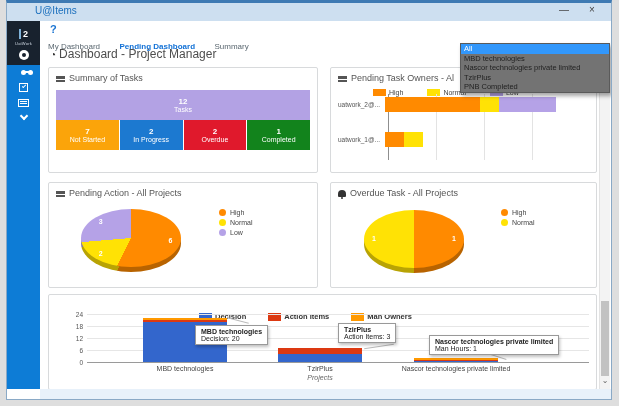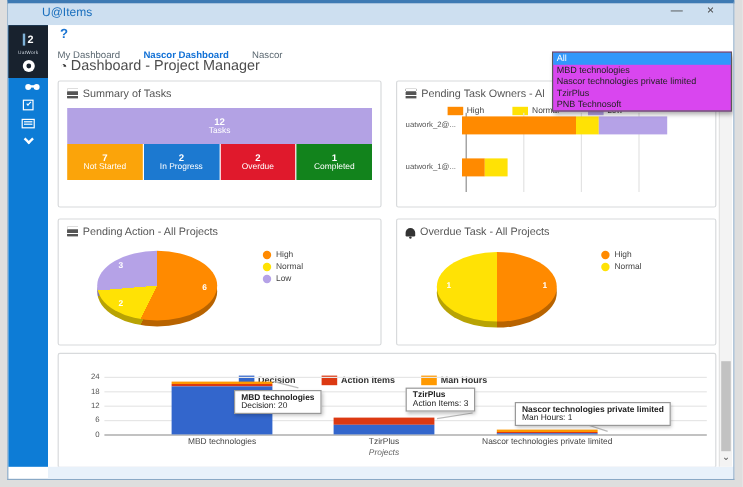--- a/index.html
+++ b/index.html
@@ -97,21 +97,21 @@
   .col { position:absolute; width:84px; display:flex; flex-direction:column; }
   .col div { width:100%; }
   .xlab { position:absolute; top:70px; width:140px; text-align:center; font-size:7px; color:#444; }
   .xtitle { position:absolute; top:79px; left:201px; width:140px; text-align:center; font-size:7px; font-style:italic; color:#666; }
   .tip { position:absolute; background:#fff; border:1px solid #999; box-shadow:1px 2px 3px rgba(0,0,0,.25);
          padding:2px 5px; font-size:7px; color:#222; z-index:5; white-space:nowrap; }
   .tip b { display:block; }
   .tline { position:absolute; height:1px; background:#bbb; z-index:4; }
 
   
-  .dropdown { position:absolute; left:420px; top:22px; width:150px; background:#d946ef; border:1px solid #5a5a5a;
+  .dropdown { position:absolute; left:420px; top:22px; width:150px; background:#737373; border:1px solid #5a5a5a;
               box-shadow:2px 3px 4px rgba(0,0,0,.35); z-index:99; font-size:7.5px; color:#222; }
   .ddi { padding:1px 3px; line-height:7.5px; cursor:pointer; white-space:nowrap; overflow:hidden; }
 
   
   .sb-track { position:absolute; right:1px; top:42px; width:11px; bottom:0; background:#f3f3f3; border-left:1px solid #e3e3e3; z-index:20; }
   .sb-thumb { position:absolute; left:1px; right:1px; top:238px; height:80px; background:#c2c2c2; }
   .sb-down { position:absolute; left:0; right:0; bottom:0; height:13px; text-align:center; font-size:8px; color:#666; background:#f3f3f3; }
 
   .statusbar { position:absolute; left:33px; right:0; bottom:0; height:10px; background:#e8f1fa; }
 </style>
@@ -147,22 +147,22 @@
       </div>
     <div class="navitem">
         <span class="ic-chev"></span>
       </div>
   </div>
 
   <div class="main">
     <span class="help">?</span>
     <div class="tabs">
       <span class="tab">My Dashboard</span>
-      <span class="tab active">Nascor Dashboard</span>
-      <span class="tab">Nascor</span>
+      <span class="tab active">Pending Dashboard</span>
+      <span class="tab">Summary</span>
     </div>
     <div class="ptitle">
       <span class="ic-ptitle">◔</span><span>Dashboard - Project Manager</span>
     </div>
 
     <div class="panel p1">
       <div class="phead">
         <span class="ic-chart"></span>
         <span>Summary of Tasks</span>
       </div>
@@ -290,21 +290,21 @@
           <span class="lgi">
             <span class="msw" style="background: rgb(51, 102, 204);"></span>
             <span>Decision</span>
           </span>
           <span class="lgi">
             <span class="msw" style="background: rgb(220, 57, 18);"></span>
             <span>Action Items</span>
           </span>
           <span class="lgi">
             <span class="msw" style="background: rgb(255, 153, 0);"></span>
-            <span>Man Hours</span>
+            <span>Man Owners</span>
           </span>
         </div>
       <span class="ytick" style="top:16px">24</span>
       <span class="ytick" style="top:28px">18</span>
       <span class="ytick" style="top:40px">12</span>
       <span class="ytick" style="top:52px">6</span>
       <span class="ytick" style="top:64px">0</span>
       <i class="hgrid" style="top:19px"></i>
       <i class="hgrid" style="top:31px"></i>
       <i class="hgrid" style="top:43px"></i>
@@ -345,21 +345,21 @@
         <b>Nascor technologies private limited</b>
         <span>Man Hours: 1</span>
       </div>
     </div>
 
     <div class="dropdown">
         <div class="ddi" style="background: rgb(50, 151, 251); color: rgb(255, 255, 255);">All</div>
         <div class="ddi">MBD technologies</div>
         <div class="ddi">Nascor technologies private limited</div>
         <div class="ddi">TzirPlus</div>
-        <div class="ddi">PNB Technosoft</div>
+        <div class="ddi">PNB Completed</div>
       </div>
 
     <div class="sb-track">
       <div class="sb-thumb"></div>
       <div class="sb-down">⌄</div>
     </div>
   </div>
 
   <div class="statusbar"></div>
 </div>

